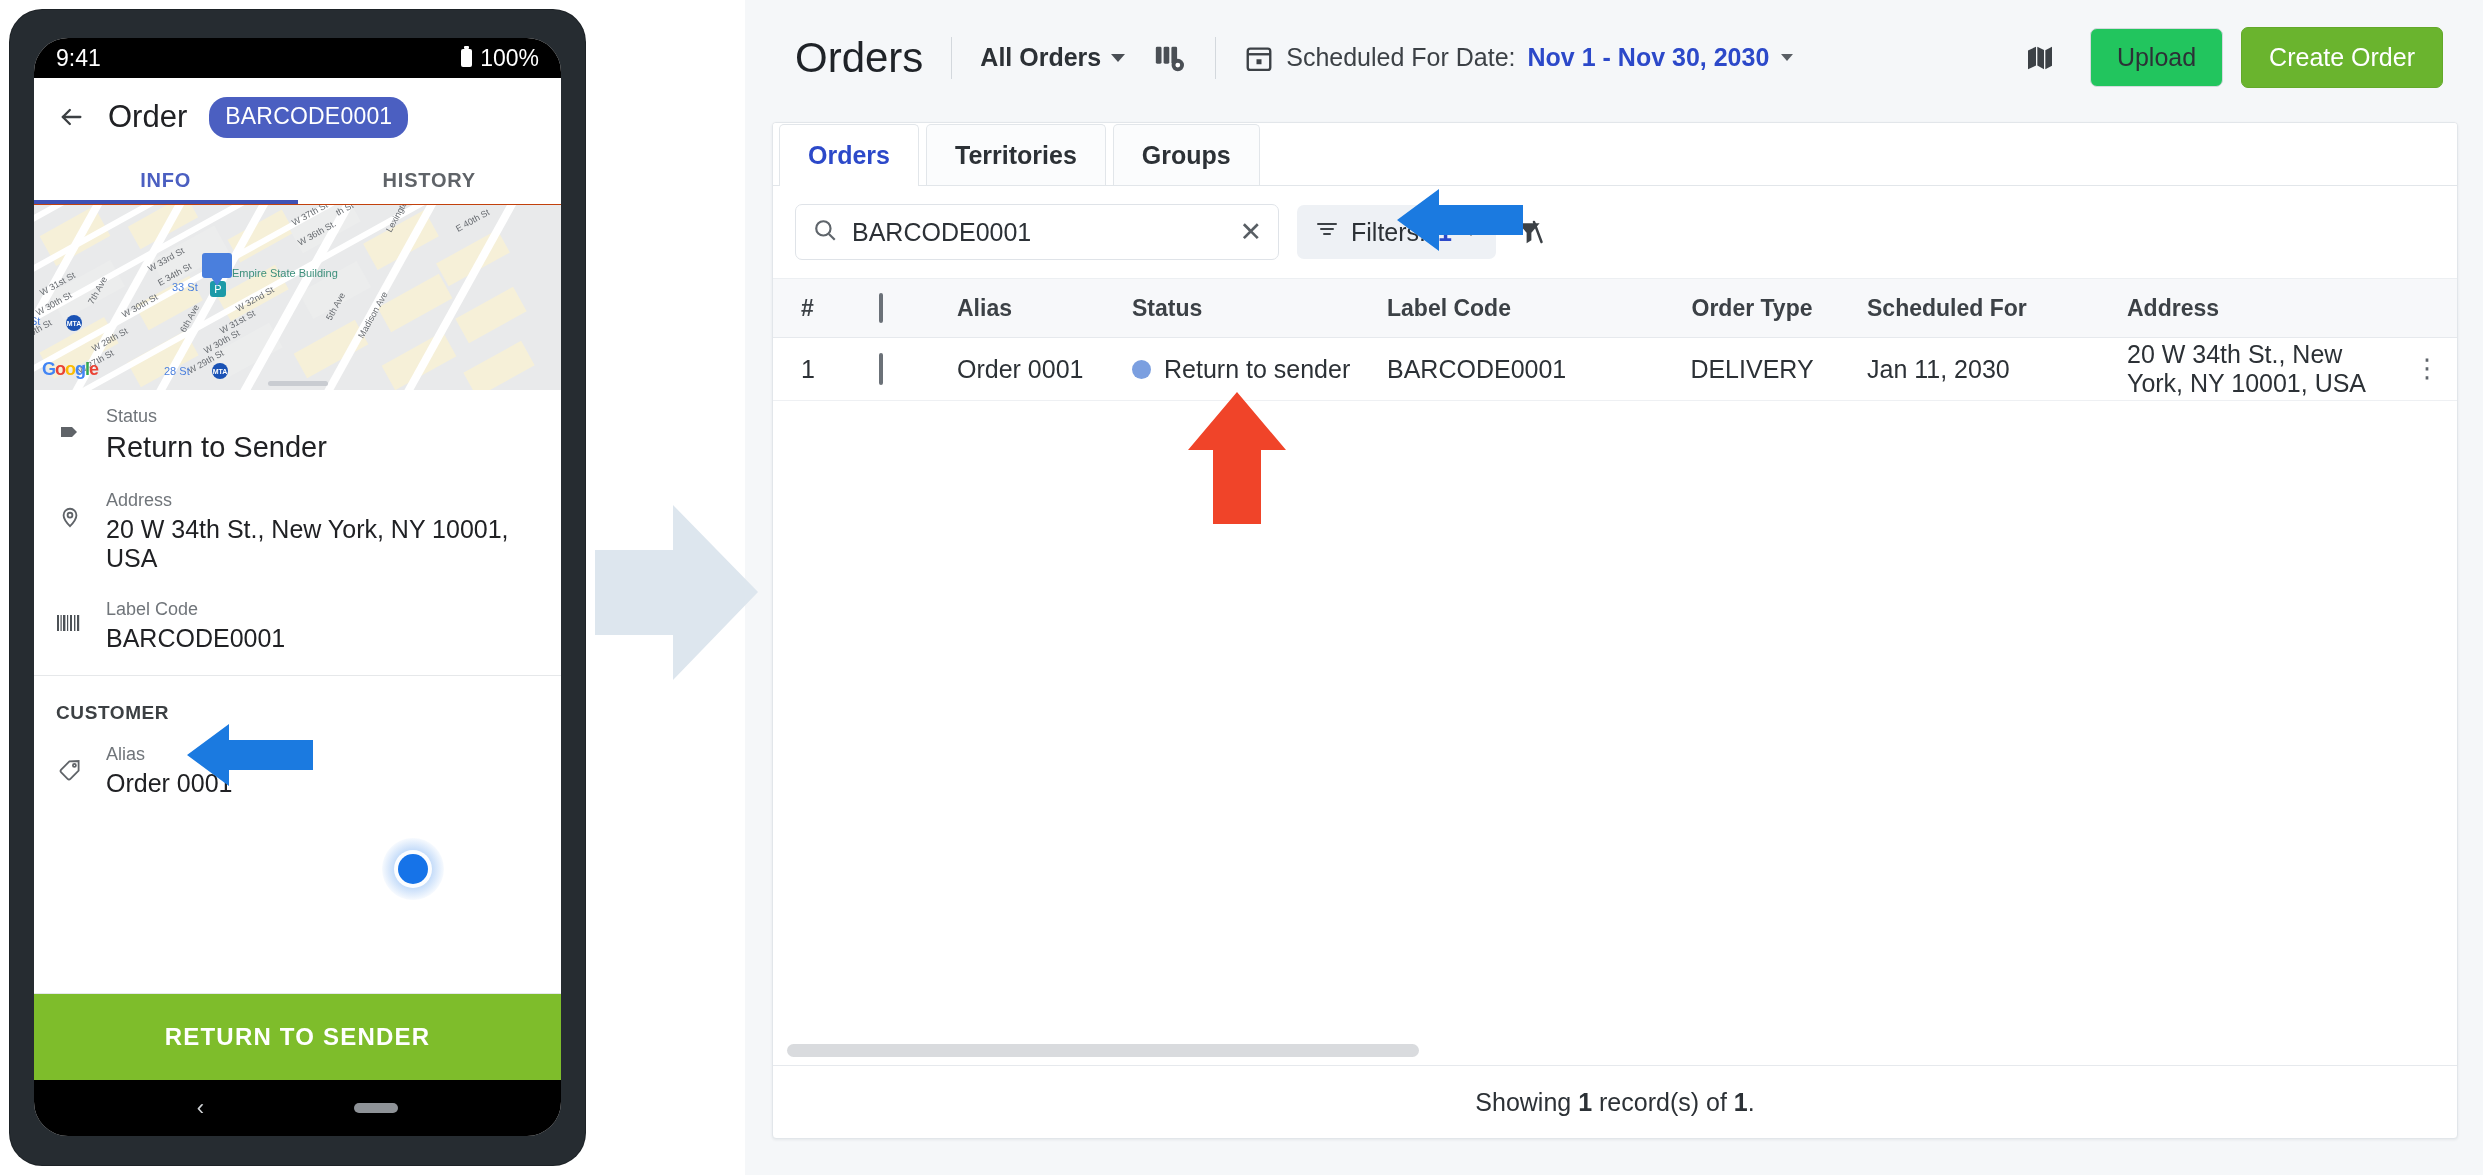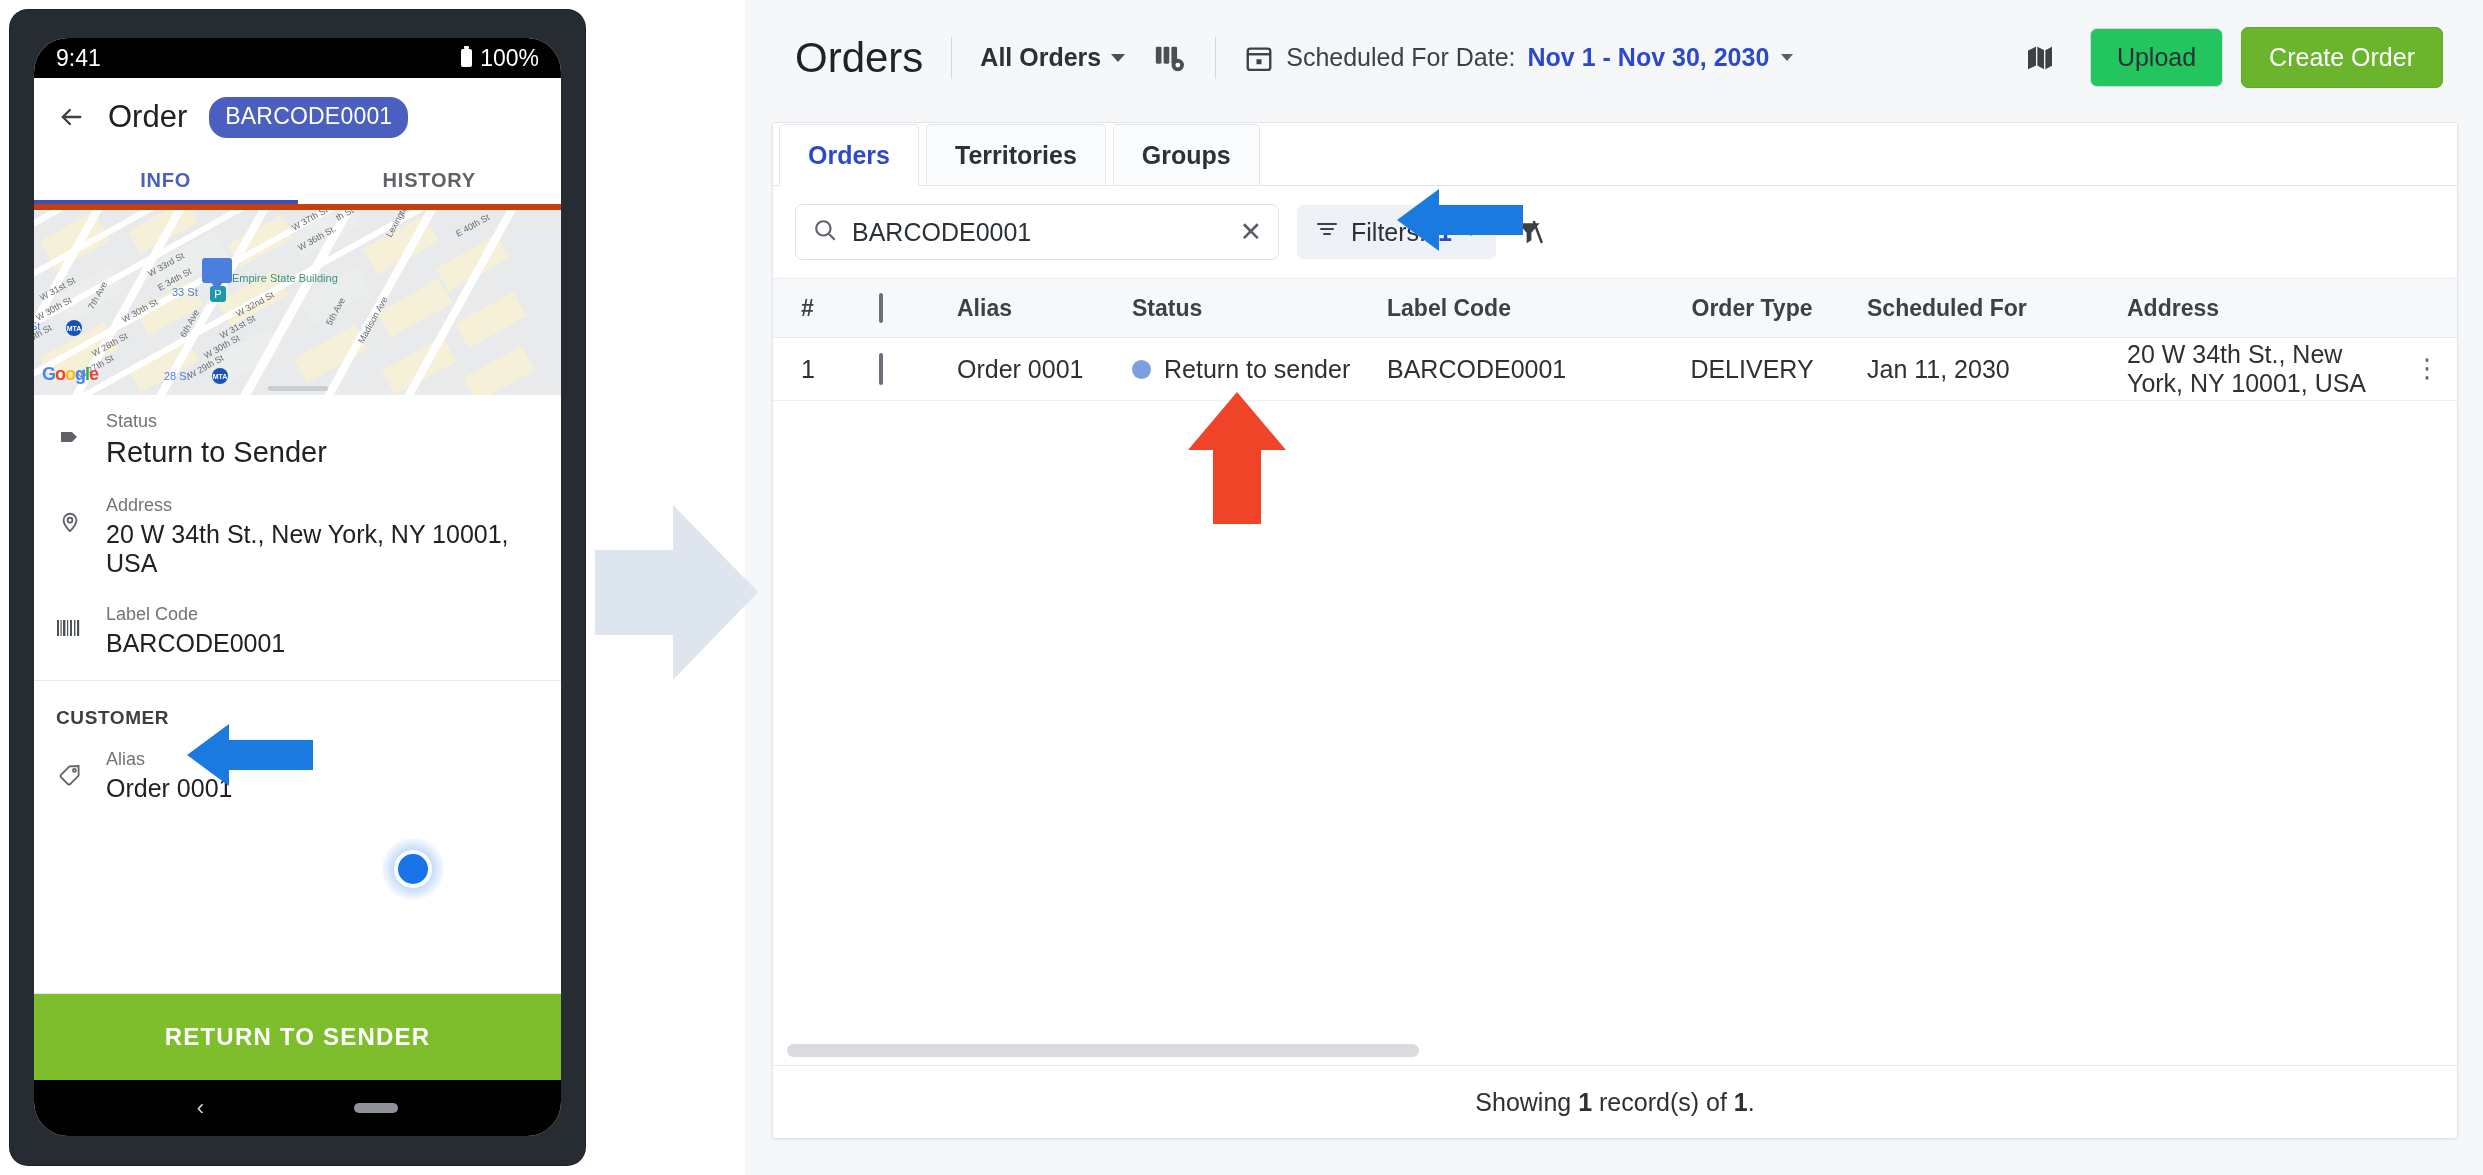--- a/index.html
+++ b/index.html
@@ -17,21 +17,21 @@
   }
 
   
   #phone-frame {
     position: absolute;
     left: 10px;
     top: 10px;
     width: 575px;
     height: 1155px;
     background: #262c31;
-    border-radius: 18px;
+    border-radius: 32px;
     box-shadow: 0 0 0 1px #1d2226;
   }
   #phone-screen {
     position: absolute;
     left: 24px;
     top: 28px;
     width: 527px;
     height: 1098px;
     background: #ffffff;
     border-radius: 34px;
@@ -84,21 +84,21 @@
     border-radius: 18px;
     padding: 6px 16px 8px;
     font-size: 23px;
     letter-spacing: .2px;
   }
 
   .tabs-row {
     display: flex;
     height: 48px;
     flex: none;
-    border-bottom: 6px solid #c2410c;
+    border-bottom: 1px solid #c2410c;
     position: relative;
   }
   .ph-tab {
     flex: 1;
     display:flex; align-items:center; justify-content:center;
     font-size: 20px; font-weight: bold; letter-spacing: .8px;
     color: #5f6368;
   }
   .ph-tab.active { color: #4b5fc1; }
   .tab-underline {

